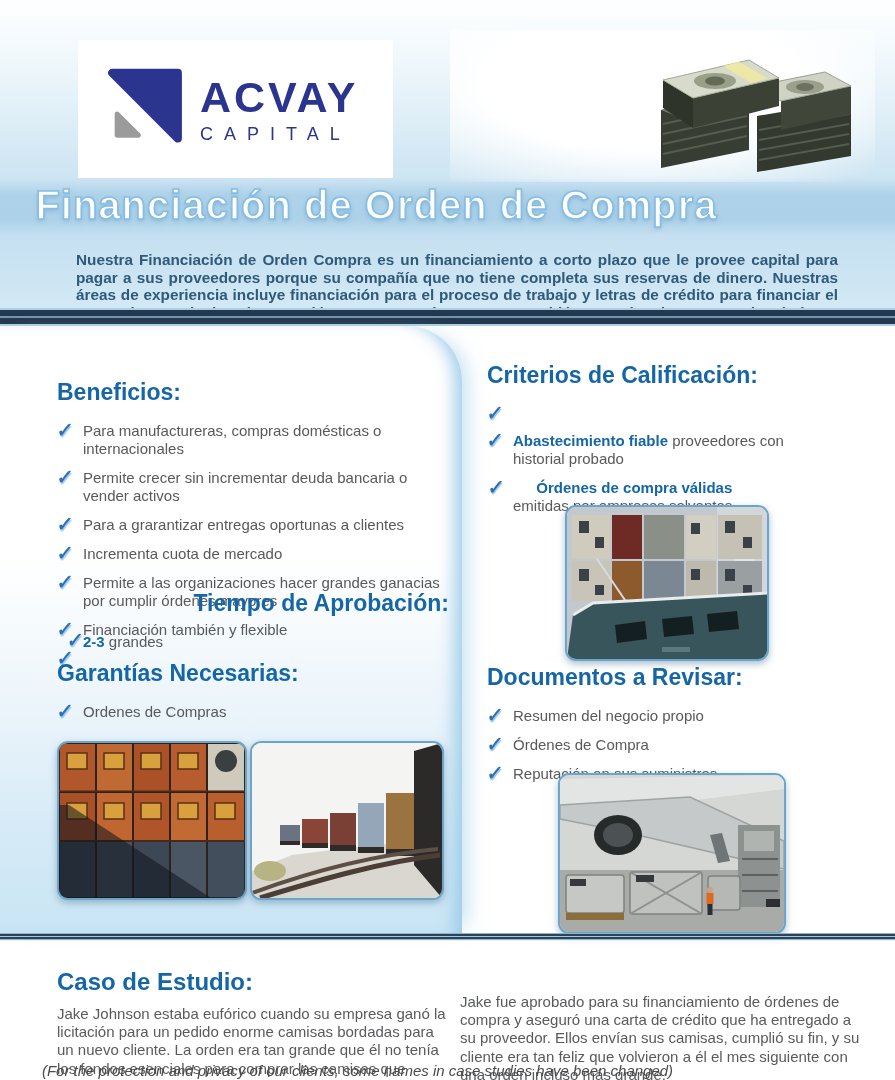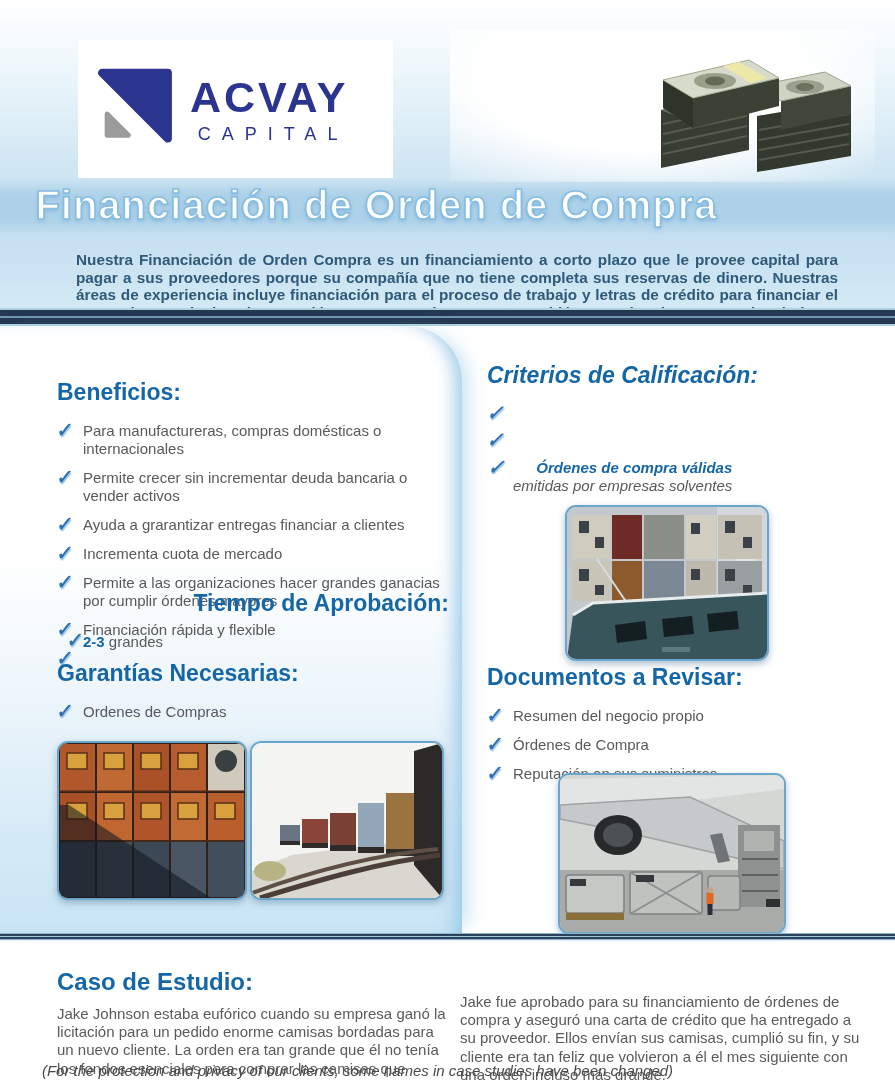--- a/index.html
+++ b/index.html
@@ -7,26 +7,26 @@
     position:relative; width:895px; height:1080px; overflow:hidden;
     font-family:"Liberation Sans", sans-serif; background:#ffffff;
   }
   
   .header{
     position:absolute; left:0; top:0; width:895px; height:326px;
     background:linear-gradient(180deg,#ffffff 0%,#f0f8fc 18%,#d3e8f4 48%,#c3def0 68%,#cde5f3 86%,#d8ebf6 100%);
   }
   .logo-box{
     position:absolute; left:78px; top:40px; width:315px; height:138px;
-    background:#ffffff; display:flex; align-items:center; padding-left:16px; box-sizing:border-box;
+    background:#ffffff; display:flex; align-items:center; padding-left:26px; box-sizing:border-box;
   }
   .logo-icon{width:82px;height:84px;flex:0 0 auto;}
   .wordmark{margin-left:14px; color:#2b3590; line-height:1;}
   .wordmark .wm-name{font-size:43px; font-weight:bold; letter-spacing:3px;}
-  .wordmark .wm-sub{font-size:18px; letter-spacing:11px; margin-top:6px; font-weight:500;text-align:right;}
+  .wordmark .wm-sub{font-size:18px; letter-spacing:11px; margin-top:6px; font-weight:500;}
   .money-wrap{
     position:absolute; left:450px; top:30px; width:425px; height:152px;
     background:radial-gradient(ellipse at 45% 35%, #ffffff 48%, rgba(255,255,255,0) 95%);
   }
   .money-wrap svg{position:absolute; right:8px; top:8px;}
   .banner-band{
     position:absolute; left:0; top:178px; width:895px; height:58px;
     background:linear-gradient(180deg, rgba(140,190,222,0) 0%, rgba(140,190,222,.45) 30%, rgba(148,196,226,.5) 70%, rgba(140,190,222,0) 100%);
   }
   .banner-title{
@@ -143,33 +143,33 @@
     <div class="li">
       <span class="check">✓</span>
       <span class="li-text">Para manufactureras, compras domésticas o internacionales</span>
     </div>
     <div class="li">
       <span class="check">✓</span>
       <span class="li-text">Permite crecer sin incrementar deuda bancaria o vender activos</span>
     </div>
     <div class="li">
       <span class="check">✓</span>
-      <span class="li-text">Ayuda a grarantizar entregas financiar a clientes</span>
+      <span class="li-text">Para a grarantizar entregas oportunas a clientes</span>
     </div>
     <div class="li">
       <span class="check">✓</span>
       <span class="li-text">Incrementa cuota de mercado</span>
     </div>
     <div class="li">
       <span class="check">✓</span>
       <span class="li-text">Permite a las organizaciones hacer grandes ganacias por cumplir órdenes mayores</span>
     </div>
     <div class="li">
       <span class="check">✓</span>
-      <span class="li-text">Financiación rápida y flexible</span>
+      <span class="li-text">Financiación también y flexible</span>
     </div>
     <div class="li">
       <span class="check">✓</span>
     </div>
   </div>
 
   <div class="section" style="left:57px; top:590px; width:392px;text-align:right;">
     <h2 class="sec-title">Tiempo de Aprobación:</h2>
     <div class="li">
       <span class="check">✓</span>
@@ -178,27 +178,28 @@
   </div>
 
   <div class="section" style="left:57px; top:660px; width:392px;">
     <h2 class="sec-title">Garantías Necesarias:</h2>
     <div class="li">
       <span class="check">✓</span>
       <span class="li-text">Ordenes de Compras</span>
     </div>
   </div>
 
-  <div class="section" style="left:487px; top:362px; width:385px;font-style:italic;">
+  <div class="section" style="left:487px; top:362px; width:385px;">
     <h2 class="sec-title">Criterios de Calificación:</h2>
     <div class="li">
       <span class="check">✓</span>
     </div>
     <div class="li">
       <span class="check">✓</span>
+      <span class="li-text w300"><span class="lead">Abastecimiento fiable</span> <span>proveedores con historial probado</span></span>
     </div>
     <div class="li">
       <span class="li-text" style="display:flex;">
         <span class="check">✓</span>
         <span>
           <span class="lead" style="display:block;text-align:right;">Órdenes de compra válidas</span>
           <span style="display:block;">emitidas por empresas solventes</span>
         </span>
       </span>
     </div>

